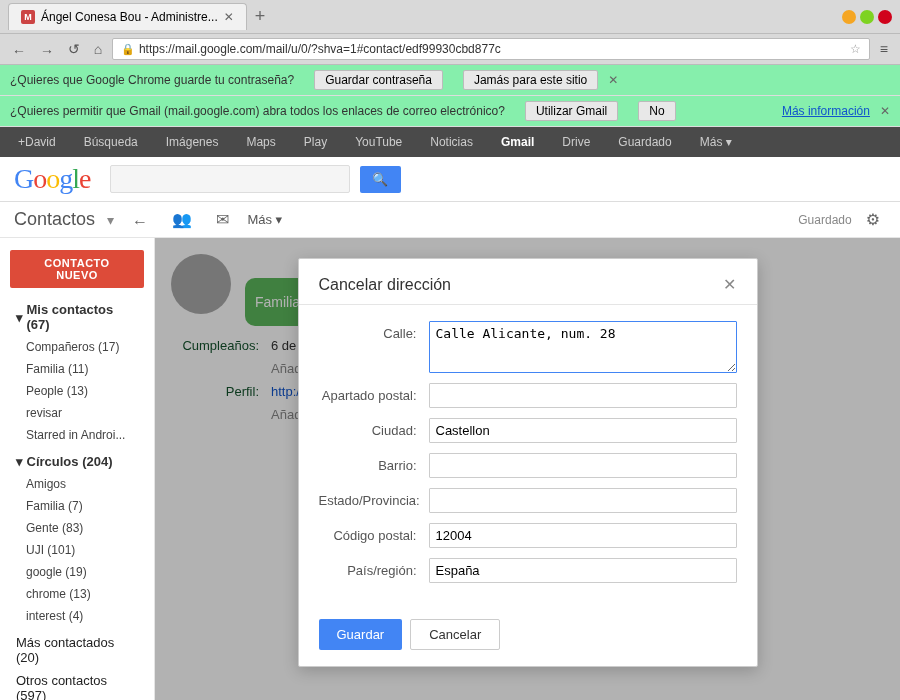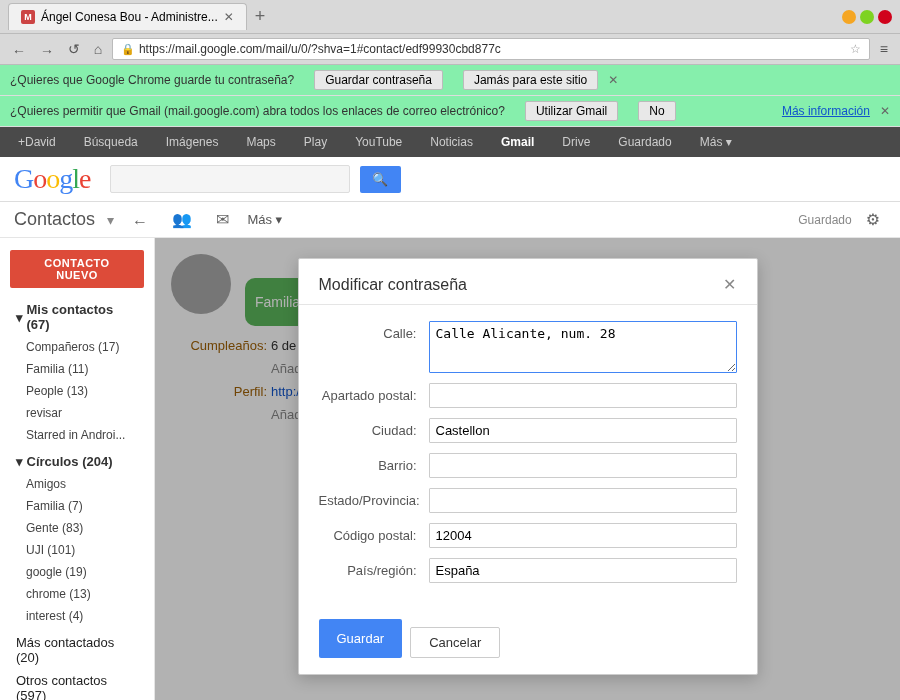--- a/index.html
+++ b/index.html
@@ -381,34 +381,33 @@
       cursor: pointer;
     }
     .btn-cancel {
       background: white;
       color: #333;
       border: 1px solid #ccc;
       border-radius: 2px;
       padding: 7px 18px;
       font-size: 13px;
       cursor: pointer;
-      margin-top: 8px;
     }
 
     
     .contact-info-row {
       display: flex;
       margin-bottom: 8px;
       font-size: 13px;
     }
     .ci-label {
       width: 100px;
-      color: #a16207;
+      color: #14532d;
       text-align: right;
-      padding-right: 4px;
+      padding-right: 12px;
     }
     .ci-value { color: #333; }
     .family-badge {
       background: #5cb85c;
       color: white;
       border-radius: 10px;
       padding: 16px 10px;
       font-size: 14px;
       display: inline-block;
     }
@@ -558,21 +557,21 @@
         <span class="ci-value" style="color:#1155cc;">http://www.google.com/profiles/103220...</span>
       </div>
       <div class="contact-info-row">
         <span class="ci-label"></span>
         <span class="ci-value" style="color:#888;">Añadir URL</span>
       </div>
 
       <div class="dialog-overlay">
         <div class="dialog">
           <div class="dialog-header">
-            <span class="dialog-title">Modificar contraseña</span>
+            <span class="dialog-title">Cancelar dirección</span>
             <button class="dialog-close">✕</button>
           </div>
           <div class="dialog-body">
 
             <div class="form-row">
               <span class="form-label">Calle:</span>
               <textarea class="form-textarea" style="">Calle Alicante, num. 28</textarea>
             </div>
 
             <div class="form-row">

